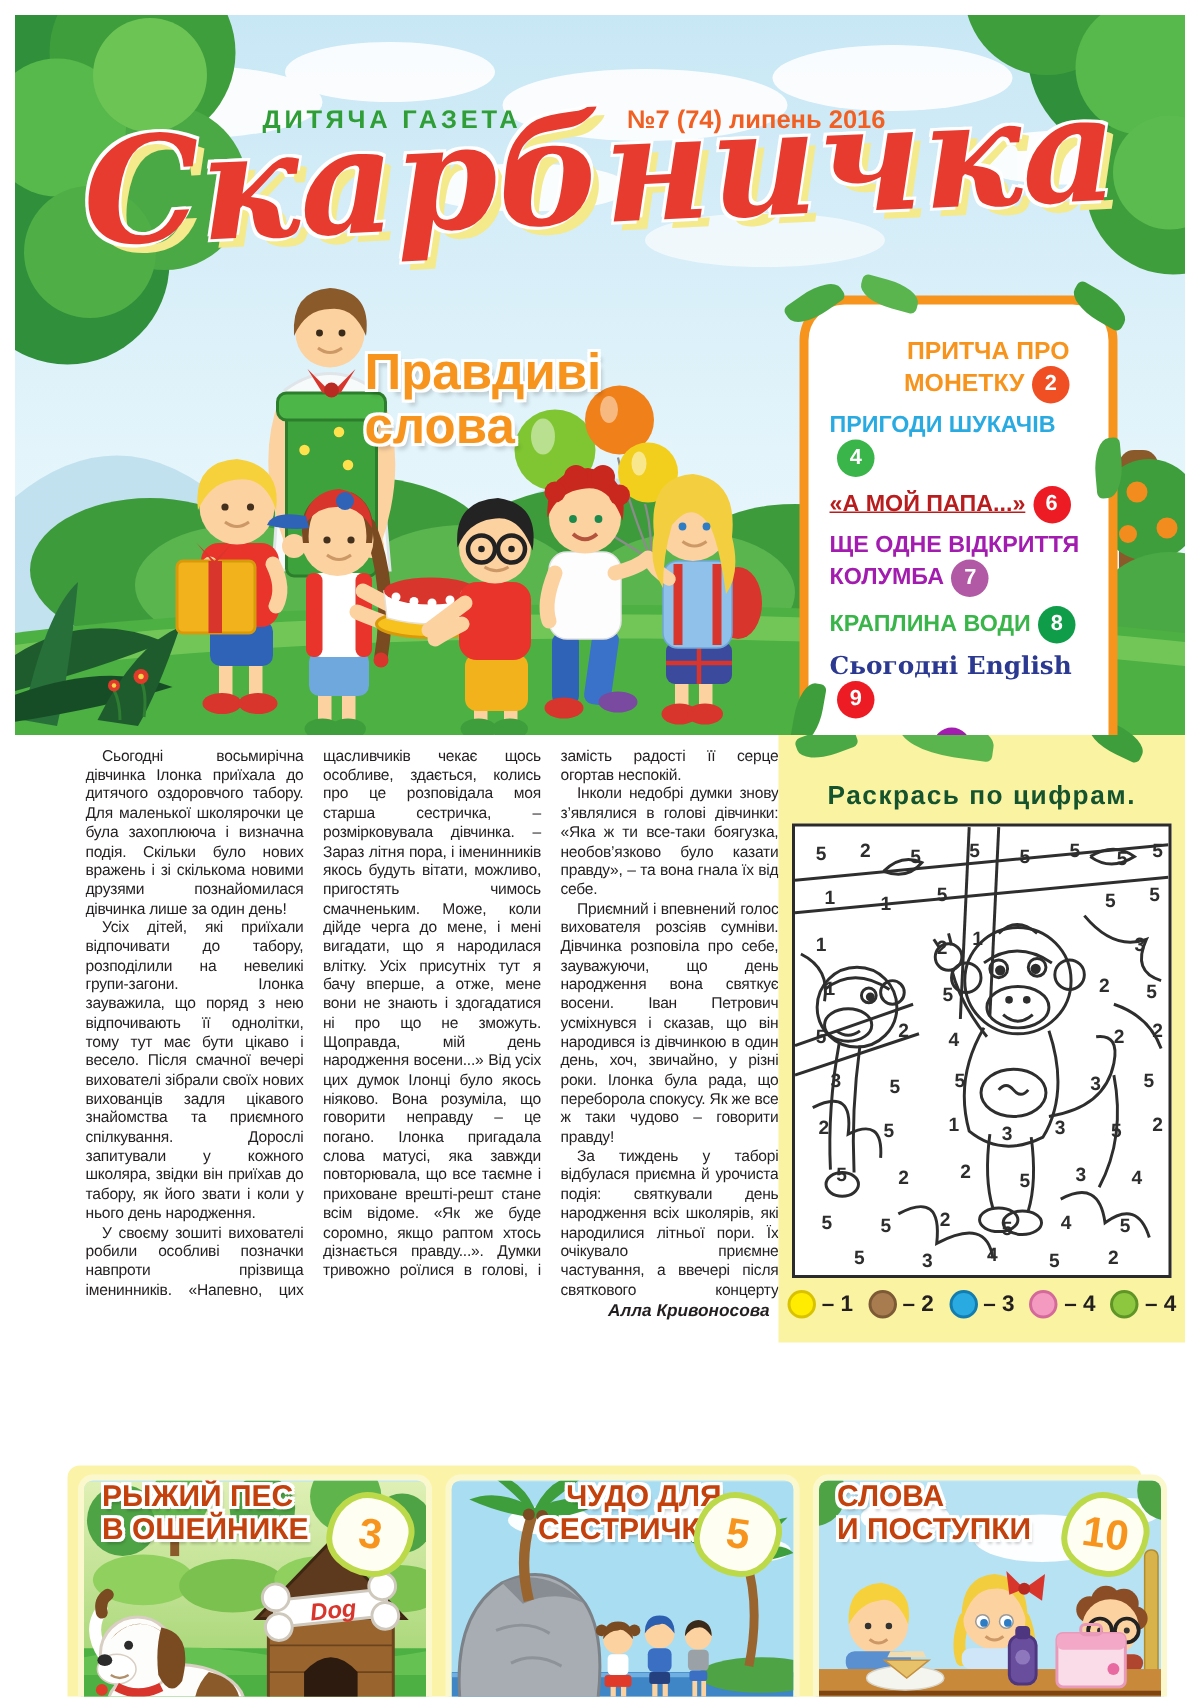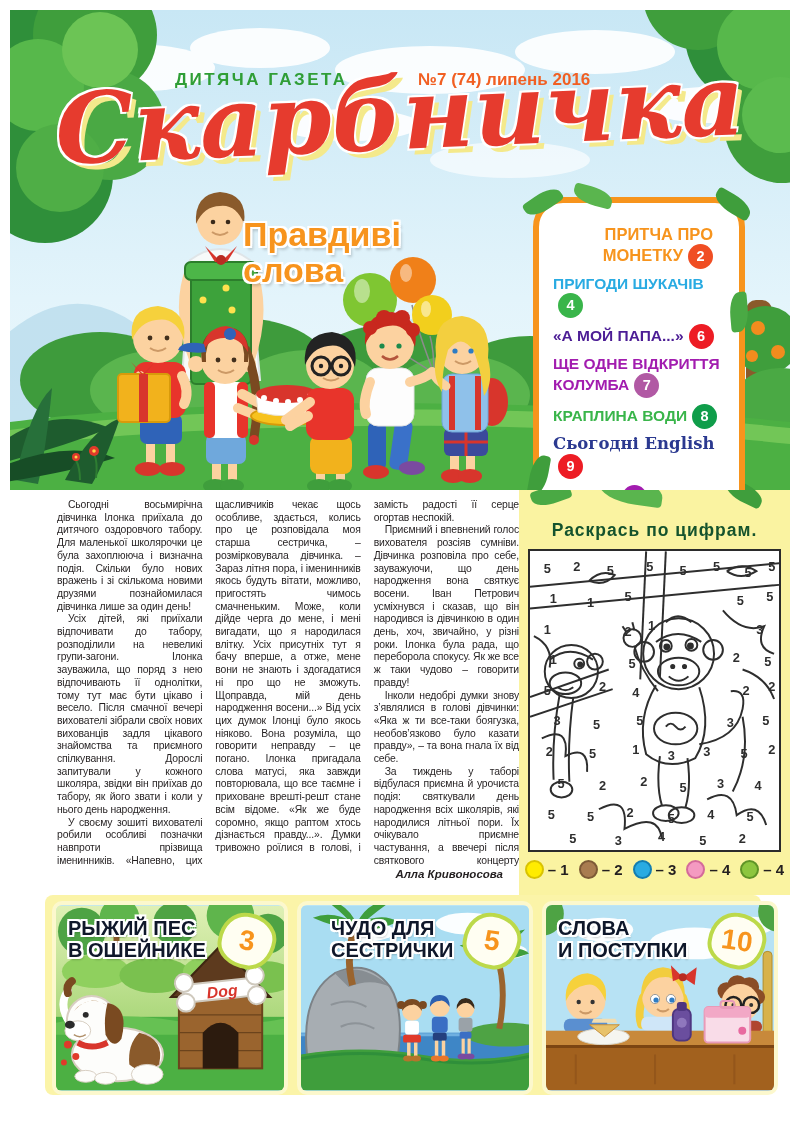--- a/index.html
+++ b/index.html
@@ -9,64 +9,64 @@
   
   .hero{position:relative;width:780px;height:480px;overflow:hidden;}
   .hero > svg{position:absolute;left:0;top:0;width:780px;height:480px;z-index:0;}
   .kicker{position:absolute;left:165px;top:60px;z-index:2;color:#2f9e36;font-weight:bold;
           font-size:17px;letter-spacing:2.5px;}
   .issue{position:absolute;left:408px;top:60px;z-index:2;color:#f15f22;font-weight:bold;font-size:17px;}
   .logo{position:absolute;left:20px;top:56px;width:740px;z-index:2;text-align:center;
         font-family:"DejaVu Serif",serif;font-style:italic;font-weight:bold;font-size:98px;line-height:1;
         color:#e63b2e;transform:rotate(-2.5deg);
         text-shadow:-2px -2px 0 #fff,2px -2px 0 #fff,-2px 2px 0 #fff,5px 6px 0 #f4e98b;}
-  .feature{position:absolute;left:233px;top:206px;z-index:2;font-size:34px;font-weight:bold;
+  .feature{position:absolute;left:233px;top:220px;z-index:2;font-size:34px;font-weight:bold;
            color:#f7941d;line-height:1.06;
            text-shadow:-2px -2px 0 #fff,2px -2px 0 #fff,-2px 2px 0 #fff,2px 2px 0 #fff,0 -2px 0 #fff,0 2px 0 #fff,-2px 0 0 #fff,2px 0 0 #fff,3px 4px 3px rgba(0,0,0,.18);}
 
   
   .toc{position:absolute;left:523px;top:187px;width:212px;min-height:250px;z-index:3;box-sizing:border-box;
        background:#fff;border:6px solid #f7941d;border-radius:30px;padding:16px 10px 10px 14px;}
   .toc-item{font-weight:bold;font-size:15.5px;line-height:1.15;margin:6px 0;}
   .ti0{text-align:right;padding-right:16px;font-size:16.5px;}
   .ti5{font-size:16.5px;font-family:"DejaVu Serif",serif;}
   .toc-page{display:inline-flex;align-items:center;justify-content:center;width:25px;height:25px;
             border-radius:50%;color:#fff;font-size:14.5px;margin-left:5px;vertical-align:middle;
             font-family:"Liberation Sans",sans-serif;}
   .leaf{position:absolute;width:40px;height:18px;border-radius:4px 60% 4px 60%;}
 
   
-  .main{position:relative;width:780px;height:405px;background:#fff;display:flex;}
+  .main{position:relative;width:780px;height:487px;background:#fff;display:flex;}
   .article-wrap{position:relative;width:462px;margin:9px 0 0 47px;height:392px;flex:none;}
   .article{height:380px;column-count:3;column-gap:13px;overflow:hidden;
            font-size:10.4px;line-height:12.7px;letter-spacing:-0.15px;text-align:justify;color:#231f20;}
   .article p{margin:0;text-indent:11px;}
-  .author{position:absolute;right:16px;bottom:0;font-weight:bold;font-style:italic;font-size:11.5px;color:#231f20;}
+  .author{position:absolute;right:6px;bottom:0;font-weight:bold;font-style:italic;font-size:11.5px;color:#231f20;}
 
   .puzzle{position:relative;margin-left:auto;width:273px;height:405px;background:#faf3a1;box-sizing:border-box;
           padding-top:30px;}
   .puzzle-h{margin:0 0 8px;text-align:center;color:#14532d;font-size:17.5px;font-weight:bold;letter-spacing:1px;}
   .puzzle-box{width:253px;height:303px;margin:0 auto;background:#fff;border:2.5px solid #2b2b2b;box-sizing:border-box;}
   .puzzle-box svg{width:100%;height:100%;display:block;}
   .pz-nums text{font-family:"Liberation Sans",sans-serif;font-size:13px;font-weight:bold;fill:#2e2e2e;}
   .legend{display:flex;justify-content:center;align-items:center;gap:10px;margin-top:8px;
           font-weight:bold;font-size:15px;color:#231f20;}
   .chip{display:flex;align-items:center;gap:4px;}
   .dot{width:19px;height:19px;border-radius:50%;border:2px solid #888;box-sizing:border-box;}
 
   
   .bottom{position:relative;margin-left:35px;margin-top:0;width:716px;height:200px;background:#fbf4a8;
           border-radius:8px;display:flex;gap:9px;padding:6px 0 0 7px;box-sizing:border-box;}
   .card{position:relative;width:228px;height:186px;flex:none;border-radius:10px;overflow:hidden;
         border:4px solid #fcf8cd;background:#bfe6f5;box-sizing:content-box;}
   .card > svg{position:absolute;left:0;top:0;width:100%;height:100%;}
-  .card-title{position:absolute;left:12px;top:12px;z-index:2;font-size:20px;font-weight:bold;color:#0f172a;
+  .card-title{position:absolute;left:12px;top:0;z-index:2;font-size:20px;font-weight:bold;color:#c2410c;
         line-height:1.1;
         text-shadow:-2px -2px 0 #fff,2px -2px 0 #fff,-2px 2px 0 #fff,2px 2px 0 #fff,0 -2px 0 #fff,0 2px 0 #fff,-2px 0 0 #fff,2px 0 0 #fff,2px 3px 2px rgba(0,0,0,.2);}
-  .t-center{left:30px;width:150px;text-align:left;}
+  .t-center{left:30px;width:150px;text-align:right;}
   .badge{position:absolute;right:8px;top:8px;z-index:3;width:50px;height:48px;background:#fffef2;
          border:4px solid #bcd94a;border-radius:46% 54% 45% 55%/55% 45% 57% 43%;transform:rotate(8deg);
          display:flex;align-items:center;justify-content:center;font-size:28px;font-weight:bold;color:#f7941d;}
 </style>
 </head>
 <body>
 
 <div id="page">
 
   <div class="hero">
@@ -313,36 +313,36 @@
       <span class="leaf" style="left:-16px;top:-10px;background:#4aa944;transform:rotate(-35deg)"></span>
       <span class="leaf" style="left:34px;top:-16px;background:#5ab54e;transform:rotate(15deg)"></span>
       <span class="leaf" style="right:-14px;top:-8px;background:#3f9e3c;transform:rotate(30deg)"></span>
       <span class="leaf" style="right:-20px;top:100px;background:#4aa944;transform:rotate(85deg)"></span>
       <span class="leaf" style="right:-12px;bottom:-12px;background:#5ab54e;transform:rotate(140deg)"></span>
       <span class="leaf" style="left:-20px;bottom:42px;background:#3f9e3c;transform:rotate(-80deg)"></span>
       <span class="leaf" style="left:24px;bottom:-16px;background:#4aa944;transform:rotate(-150deg)"></span>
       <span class="leaf" style="right:64px;bottom:-18px;background:#57b84b;transform:rotate(160deg)"></span>
     <div class="toc-item ti0"><span class="toc-label" style="color: rgb(247, 148, 29);">ПРИТЧА ПРО МОНЕТКУ</span><span class="toc-page" style="background: rgb(240, 78, 35);">2</span></div>
         <div class="toc-item ti1"><span class="toc-label" style="color: rgb(41, 171, 226);">ПРИГОДИ ШУКАЧІВ</span><span class="toc-page" style="background: rgb(57, 181, 74);">4</span></div>
-        <div class="toc-item ti2"><span class="toc-label" style="color: #4c1d95;">«А МОЙ ПАПА...»</span><span class="toc-page" style="background: rgb(237, 28, 36);">6</span></div>
+        <div class="toc-item ti2"><span class="toc-label" style="color: #b91c1c; text-decoration: underline;">«А МОЙ ПАПА...»</span><span class="toc-page" style="background: rgb(237, 28, 36);">6</span></div>
         <div class="toc-item ti3"><span class="toc-label" style="color: #a21caf;">ЩЕ ОДНЕ ВІДКРИТТЯ КОЛУМБА</span><span class="toc-page" style="background: rgb(177, 89, 164);">7</span></div>
         <div class="toc-item ti4"><span class="toc-label" style="color: rgb(57, 181, 74);">КРАПЛИНА ВОДИ</span><span class="toc-page" style="background: rgb(15, 157, 74);">8</span></div>
         <div class="toc-item ti5"><span class="toc-label" style="color: rgb(43, 57, 144);">Сьогодні English</span><span class="toc-page" style="background: rgb(237, 28, 36);">9</span></div>
         <div class="toc-item ti6"><span class="toc-label" style="color: rgb(57, 181, 74);">ПРИТЧА</span><span class="toc-page" style="background: #a21caf;">11</span></div>
       </div>
   </div>
 
   <div class="main">
     <div class="article-wrap">
       <div class="article">
           <p>Сьогодні восьмирічна дівчинка Ілонка приїхала до дитячого оздоровчого табору. Для маленької школярочки це була захоплююча і визначна подія. Скільки було нових вражень і зі скількома новими друзями познайомилася дівчинка лише за один день!</p>
           <p>Усіх дітей, які приїхали відпочивати до табору, розподілили на невеликі групи-загони. Ілонка зауважила, що поряд з нею відпочивають її однолітки, тому тут має бути цікаво і весело. Після смачної вечері вихователі зібрали своїх нових вихованців задля цікавого знайомства та приємного спілкування. Дорослі запитували у кожного школяра, звідки він приїхав до табору, як його звати і коли у нього день народження.</p>
           <p>У своєму зошиті вихователі робили особливі позначки навпроти прізвища іменинників. «Напевно, цих щасливчиків чекає щось особливе, здається, колись про це розповідала моя старша сестричка, – розмірковувала дівчинка. – Зараз літня пора, і іменинників якось будуть вітати, можливо, пригостять чимось смачненьким. Може, коли дійде черга до мене, і мені вигадати, що я народилася влітку. Усіх присутніх тут я бачу вперше, а отже, мене вони не знають і здогадатися ні про що не зможуть. Щоправда, мій день народження восени...» Від усіх цих думок Ілонці було якось ніяково. Вона розуміла, що говорити неправду – це погано. Ілонка пригадала слова матусі, яка завжди повторювала, що все таємне і приховане врешті-решт стане всім відоме. «Як же буде соромно, якщо раптом хтось дізнається правду...». Думки тривожно роїлися в голові, і замість радості її серце огортав неспокій.</p>
+          <p>Інколи недобрі думки знову з’являлися в голові дівчинки: «Яка ж ти все-таки боягузка, необов’язково було казати правду», – та вона гнала їх від себе.</p>
           <p>Приємний і впевнений голос вихователя розсіяв сумніви. Дівчинка розповіла про себе, зауважуючи, що день народження вона святкує восени. Іван Петрович усміхнувся і сказав, що він народився із дівчинкою в один день, хоч, звичайно, у різні роки. Ілонка була рада, що переборола спокусу. Як же все ж таки чудово – говорити правду!</p>
-          <p>Інколи недобрі думки знову з’являлися в голові дівчинки: «Яка ж ти все-таки боягузка, необов’язково було казати правду», – та вона гнала їх від себе.</p>
           <p>За тиждень у таборі відбулася приємна й урочиста подія: святкували день народження всіх школярів, які народилися літньої пори. Їх очікувало приємне частування, а ввечері після святкового концерту іменинники отримали солодкі подарунки. Ілонка разом з усіма вітала іменинників, серед них була дівчинка, з якою вона подружилася. Ілонка подолала спокусу, яка непокоїла її, позбавляючи спокою і радості. «Усе гаразд, – думала Ілона, – важливо за будь-яких обставин говорити правду. Потрібно буде про все розповісти мамі, вона щиро порадіє за мене!»</p>
         </div>
     <p class="author">Алла Кривоносова</p>
       </div>
 
     <div class="puzzle">
       <span class="leaf" style="left:12px;top:-4px;background:#4aa944;transform:rotate(-20deg)"></span>
       <span class="leaf" style="left:80px;top:-12px;width:64px;height:26px;background:#5ab54e;transform:rotate(8deg)"></span>
       <span class="leaf" style="right:26px;top:-6px;background:#3f9e3c;transform:rotate(25deg)"></span>
       <h2 class="puzzle-h">Раскрась по цифрам.</h2>

